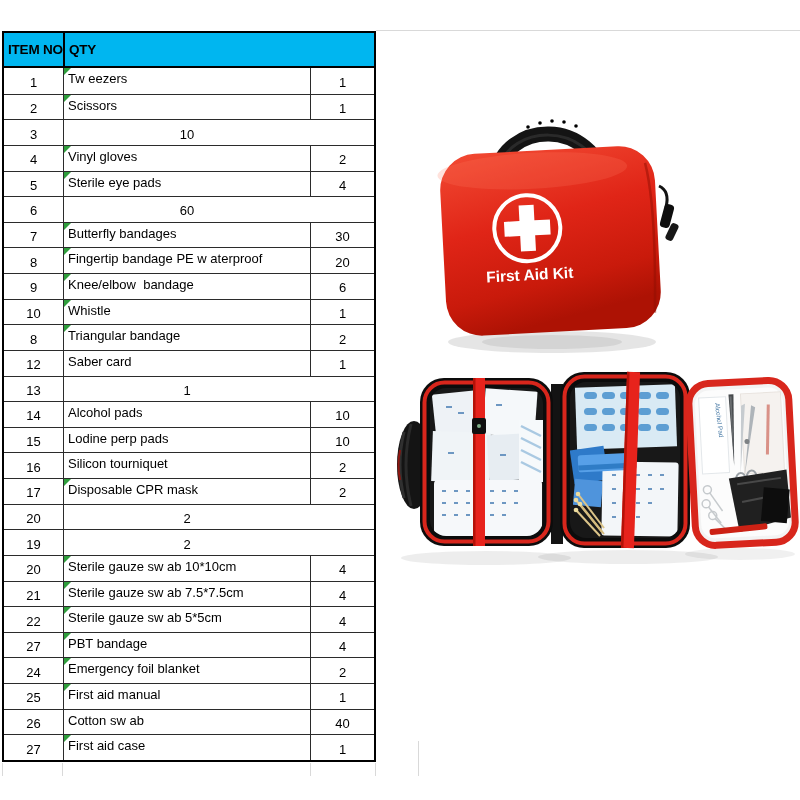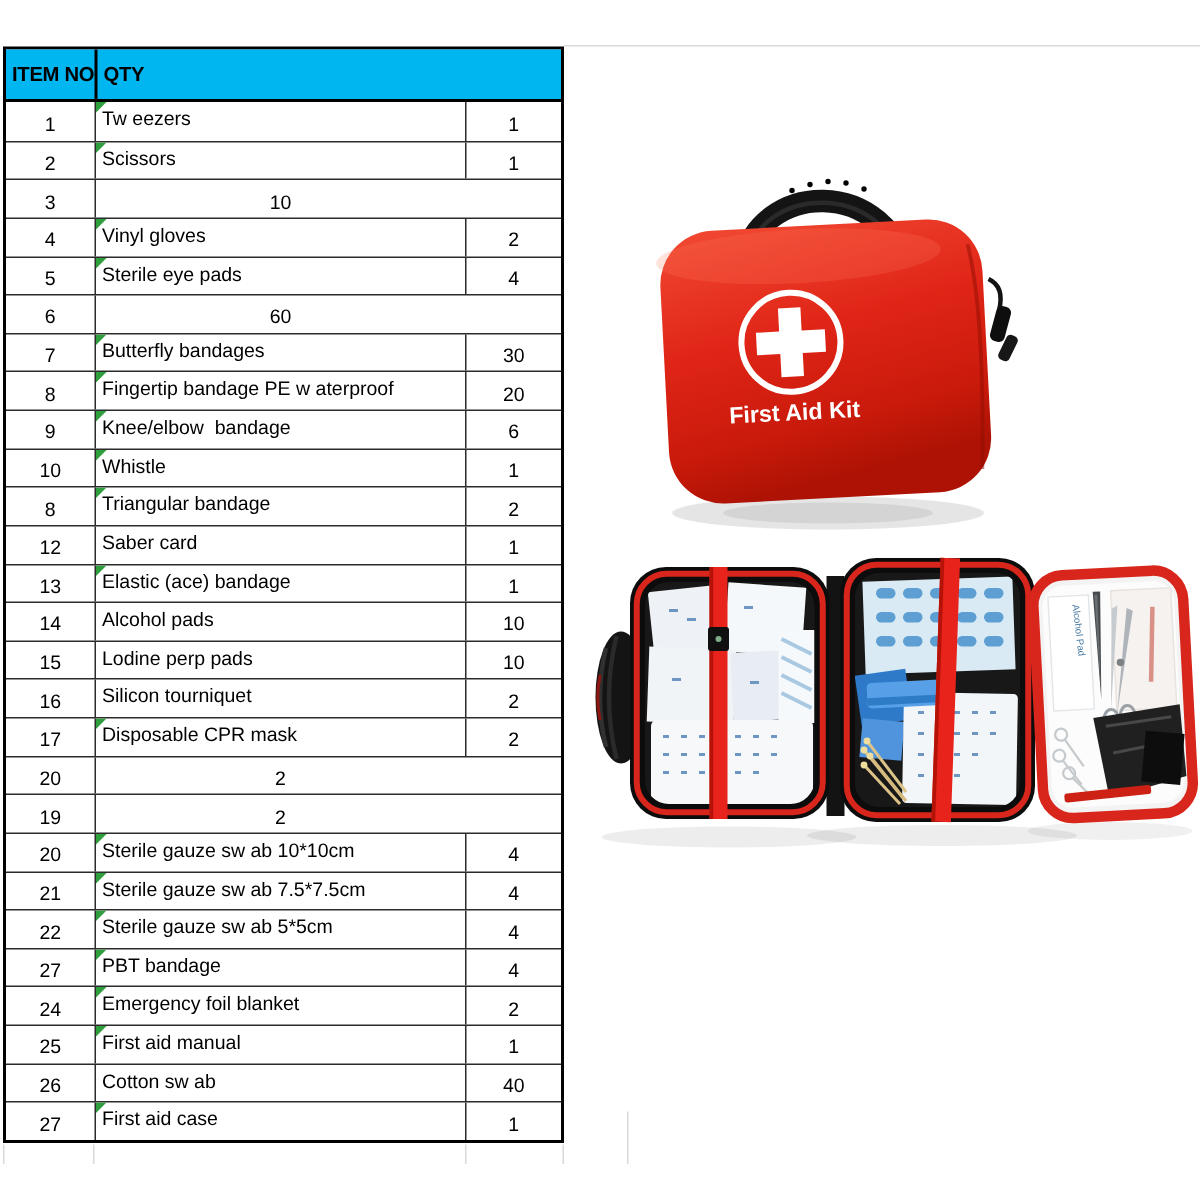--- a/index.html
+++ b/index.html
@@ -132,21 +132,20 @@
           <div class="cell c-name"><span class="flag"></span><span>Triangular bandage</span></div>
           <div class="cell num c-qty">2</div>
         </div>
         <div class="trow">
           <div class="cell num c-item">12</div>
           <div class="cell c-name"><span>Saber card</span></div>
           <div class="cell num c-qty">1</div>
         </div>
         <div class="trow">
           <div class="cell num c-item">13</div>
-          <div class="cell c-name"><span class="flag"></span><span>Elastic (ace) bandage</span></div>
           <div class="cell num c-qty">1</div>
         </div>
         <div class="trow">
           <div class="cell num c-item">14</div>
           <div class="cell c-name"><span>Alcohol pads</span></div>
           <div class="cell num c-qty">10</div>
         </div>
         <div class="trow">
           <div class="cell num c-item">15</div>
           <div class="cell c-name"><span>Lodine perp pads</span></div>

